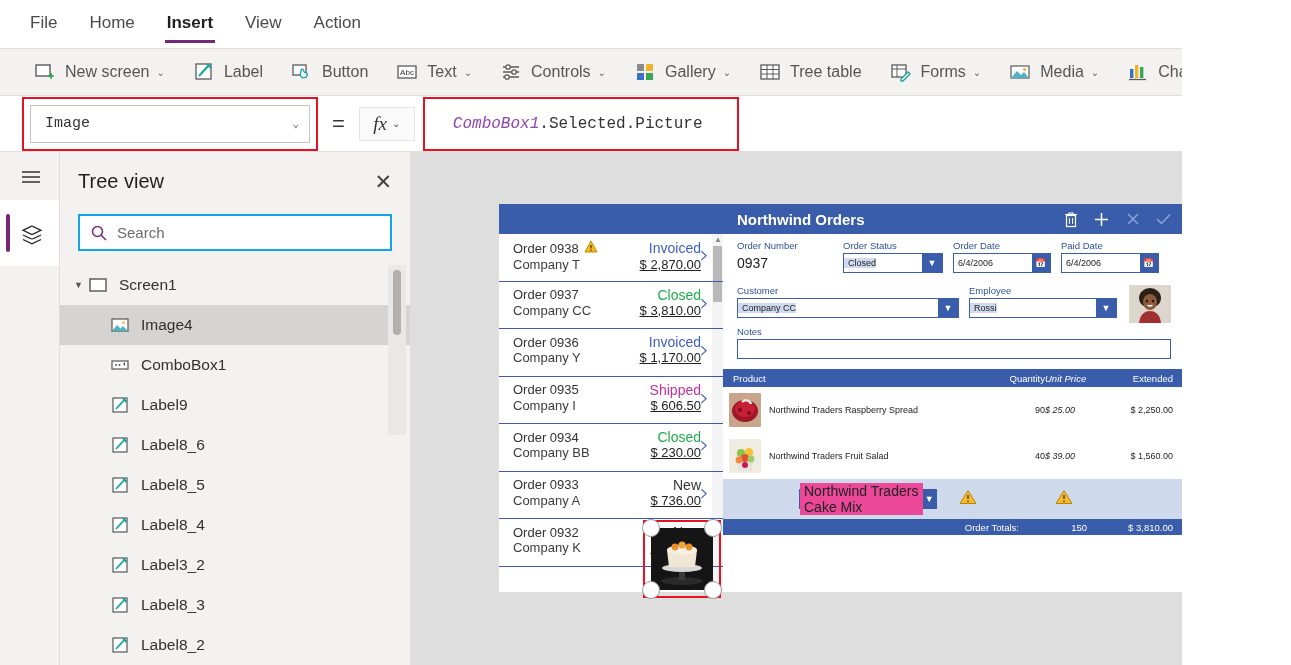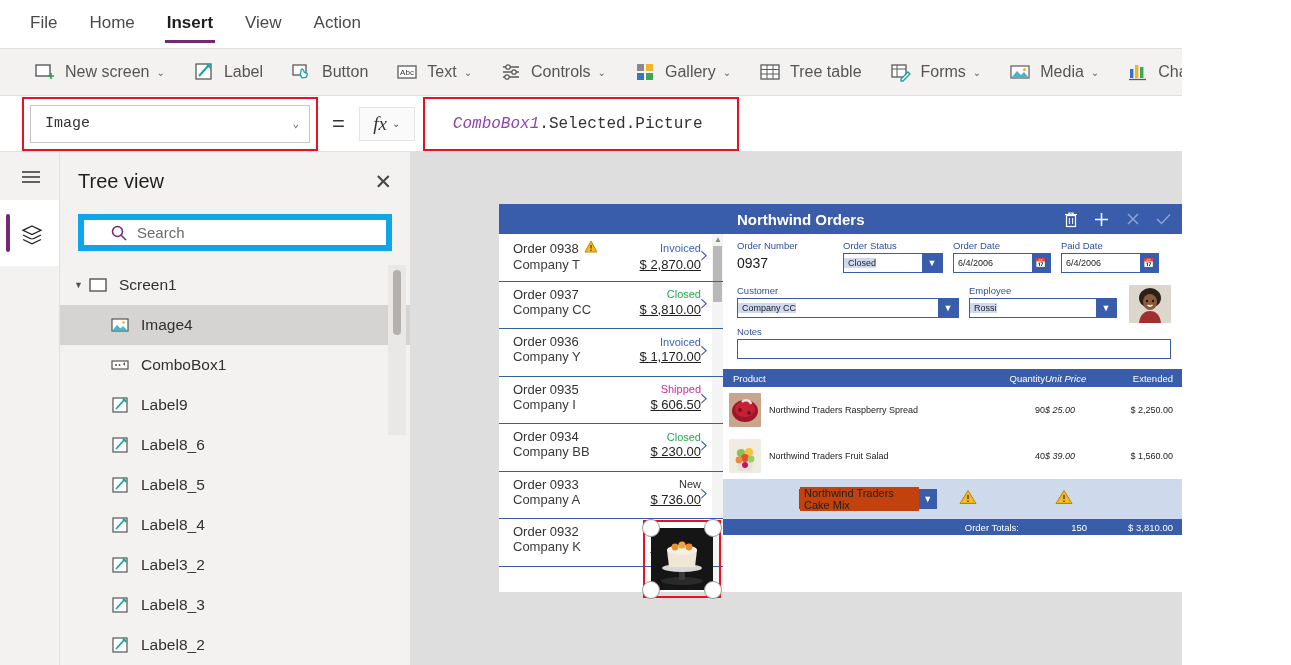--- a/index.html
+++ b/index.html
@@ -65,21 +65,21 @@
   .rail-btn .active-bar { position:absolute; left:6px; top:14px; width:4px; height:38px; background:#742774; border-radius:2px; }
   .rail-rest { flex:1; background:#f3f2f1; }
 
   
   .treepanel { width:351px; background:#f3f2f1; border-right:1px solid #e1dfdd; display:flex; flex-direction:column; position:relative; }
   .tree-head { height:58px; display:flex; align-items:center; padding:0 18px; }
   .tree-title { font-size:20px; color:#201f1e; }
   .tree-close { margin-left:auto; font-size:21px; color:#444; line-height:1; cursor:pointer; }
   .tree-searchrow { padding:4px 18px 14px 18px; }
   .tree-search {
-    height:37px; background:#fff; border:6px solid #0ea5e9; display:flex; align-items:center; padding:0 26px;
+    height:37px; background:#fff; border:2px solid #0ea5e9; display:flex; align-items:center; padding:0 10px;
   }
   .tree-search .ph { font-size:15px; color:#6b6b6b; margin-left:9px; }
   .tree-list { flex:1; overflow:hidden; position:relative; }
   .tree-row { height:40px; display:flex; align-items:center; padding-left:14px; cursor:default; }
   .tree-row.sel { background:#d6d4d2; }
   .tree-row .caret { width:14px; font-size:9px; color:#555; }
   .tree-row .tlabel { font-size:15.5px; color:#323130; margin-left:11px; }
   .tree-row .indent { width:36px; flex:0 0 auto; }
   .tree-scroll { position:absolute; right:9px; top:5px; width:8px; height:65px; background:#b3b0ad; border-radius:4px; }
   .tree-scrolltrack { position:absolute; right:4px; top:0; width:18px; height:170px; background:#e9e8e7; }
@@ -93,21 +93,21 @@
   .gallery { width:226px; background:#fff; position:relative; }
   .gallery-head { height:30px; background:#3a5dab; }
   .gal-scroll-track { position:absolute; right:0; top:30px; width:11px; bottom:0; background:#f4f4f4; }
   .gal-scroll-arrow { position:absolute; right:1px; top:31px; font-size:8px; color:#888; }
   .gal-scroll-arrow.down { top:auto; bottom:1px; }
   .gal-scroll-thumb { position:absolute; right:1px; top:42px; width:9px; height:56px; background:#b8b8b8; }
   .gal-item { height:47.5px; padding:5px 22px 4px 14px; border-bottom:1px solid #3a5dab; position:relative; }
   .gal-line { display:flex; align-items:center; }
   .gal-order { font-size:13px; font-weight:normal; color:#333; }
   .gal-warn { margin-left:5px; }
-  .gal-status { margin-left:auto; font-size:11px;padding-left:40px; }
+  .gal-status { margin-left:auto; font-size:14px;padding-left:40px; }
   .gal-company { font-size:13px; color:#3b3b3b; }
   .gal-amount { margin-left:auto; font-size:13px; color:#222;text-decoration:underline; }
   .gal-chev { position:absolute; right:14px; top:9px; font-size:24px; color:#3a5dab; font-weight:300; line-height:1; font-family:"DejaVu Sans",sans-serif;}
 
   .detail { flex:1; background:#fff; position:relative; }
   .detail-head { height:30px; background:#3a5dab; display:flex; align-items:center; padding:0 10px 0 14px; }
   .detail-title { color:#fff; font-size:15px; font-weight:bold; }
   .detail-icons { margin-left:auto; display:flex; align-items:center; gap:12px; }
   .di { width:19px; height:19px; display:flex; align-items:center; justify-content:center; }
 
@@ -129,21 +129,21 @@
   .ptable-row { height:46px; display:flex; align-items:center; font-size:9px; color:#222; }
   .pthumb { width:32px; height:34px; margin:0 8px 0 6px; border-radius:1px; overflow:hidden; position:relative; flex:0 0 auto;}
   .c-prod { flex:1; }
   .c-qty { width:58px; text-align:right; }
   .c-price { width:66px; text-align:left;font-style:italic; }
   .c-ext { width:72px; text-align:right; padding-right:10px; }
   .ptable-editrow { height:40px; background:#cfd9ec; display:flex; align-items:center; position:relative; }
   .totals { height:16px; background:#3a5dab; display:flex; align-items:center; color:#fff; font-size:9.5px;padding-left:20px; }
 
   .edit-combo { width:138px; height:20px; border:1.5px solid #3a5dab; background:#fff; display:flex; align-items:center; margin-left:76px;}
-  .edit-combo .ftext { font-size:11px; color:#222; padding-left:4px; background:#c2410c; }
+  .edit-combo .ftext { font-size:14px; color:#222; padding-left:4px; background:#ec4899; }
   .edit-combo .fbtn { margin-left:auto; width:20px; height:100%; background:#3a5dab; color:#fff; display:flex; align-items:center; justify-content:center; font-size:9px; }
 
   
   .sel-control { position:absolute; border:2px solid #e81123; }
   .sel-img { position:absolute; overflow:hidden; background:#1a1a1a; }
   .handle { position:absolute; width:18px; height:18px; border-radius:50%; background:#fff; border:1px solid #9a9a9a; }
 
   .warn-tri { display:inline-block; }
 </style>
 </head>

